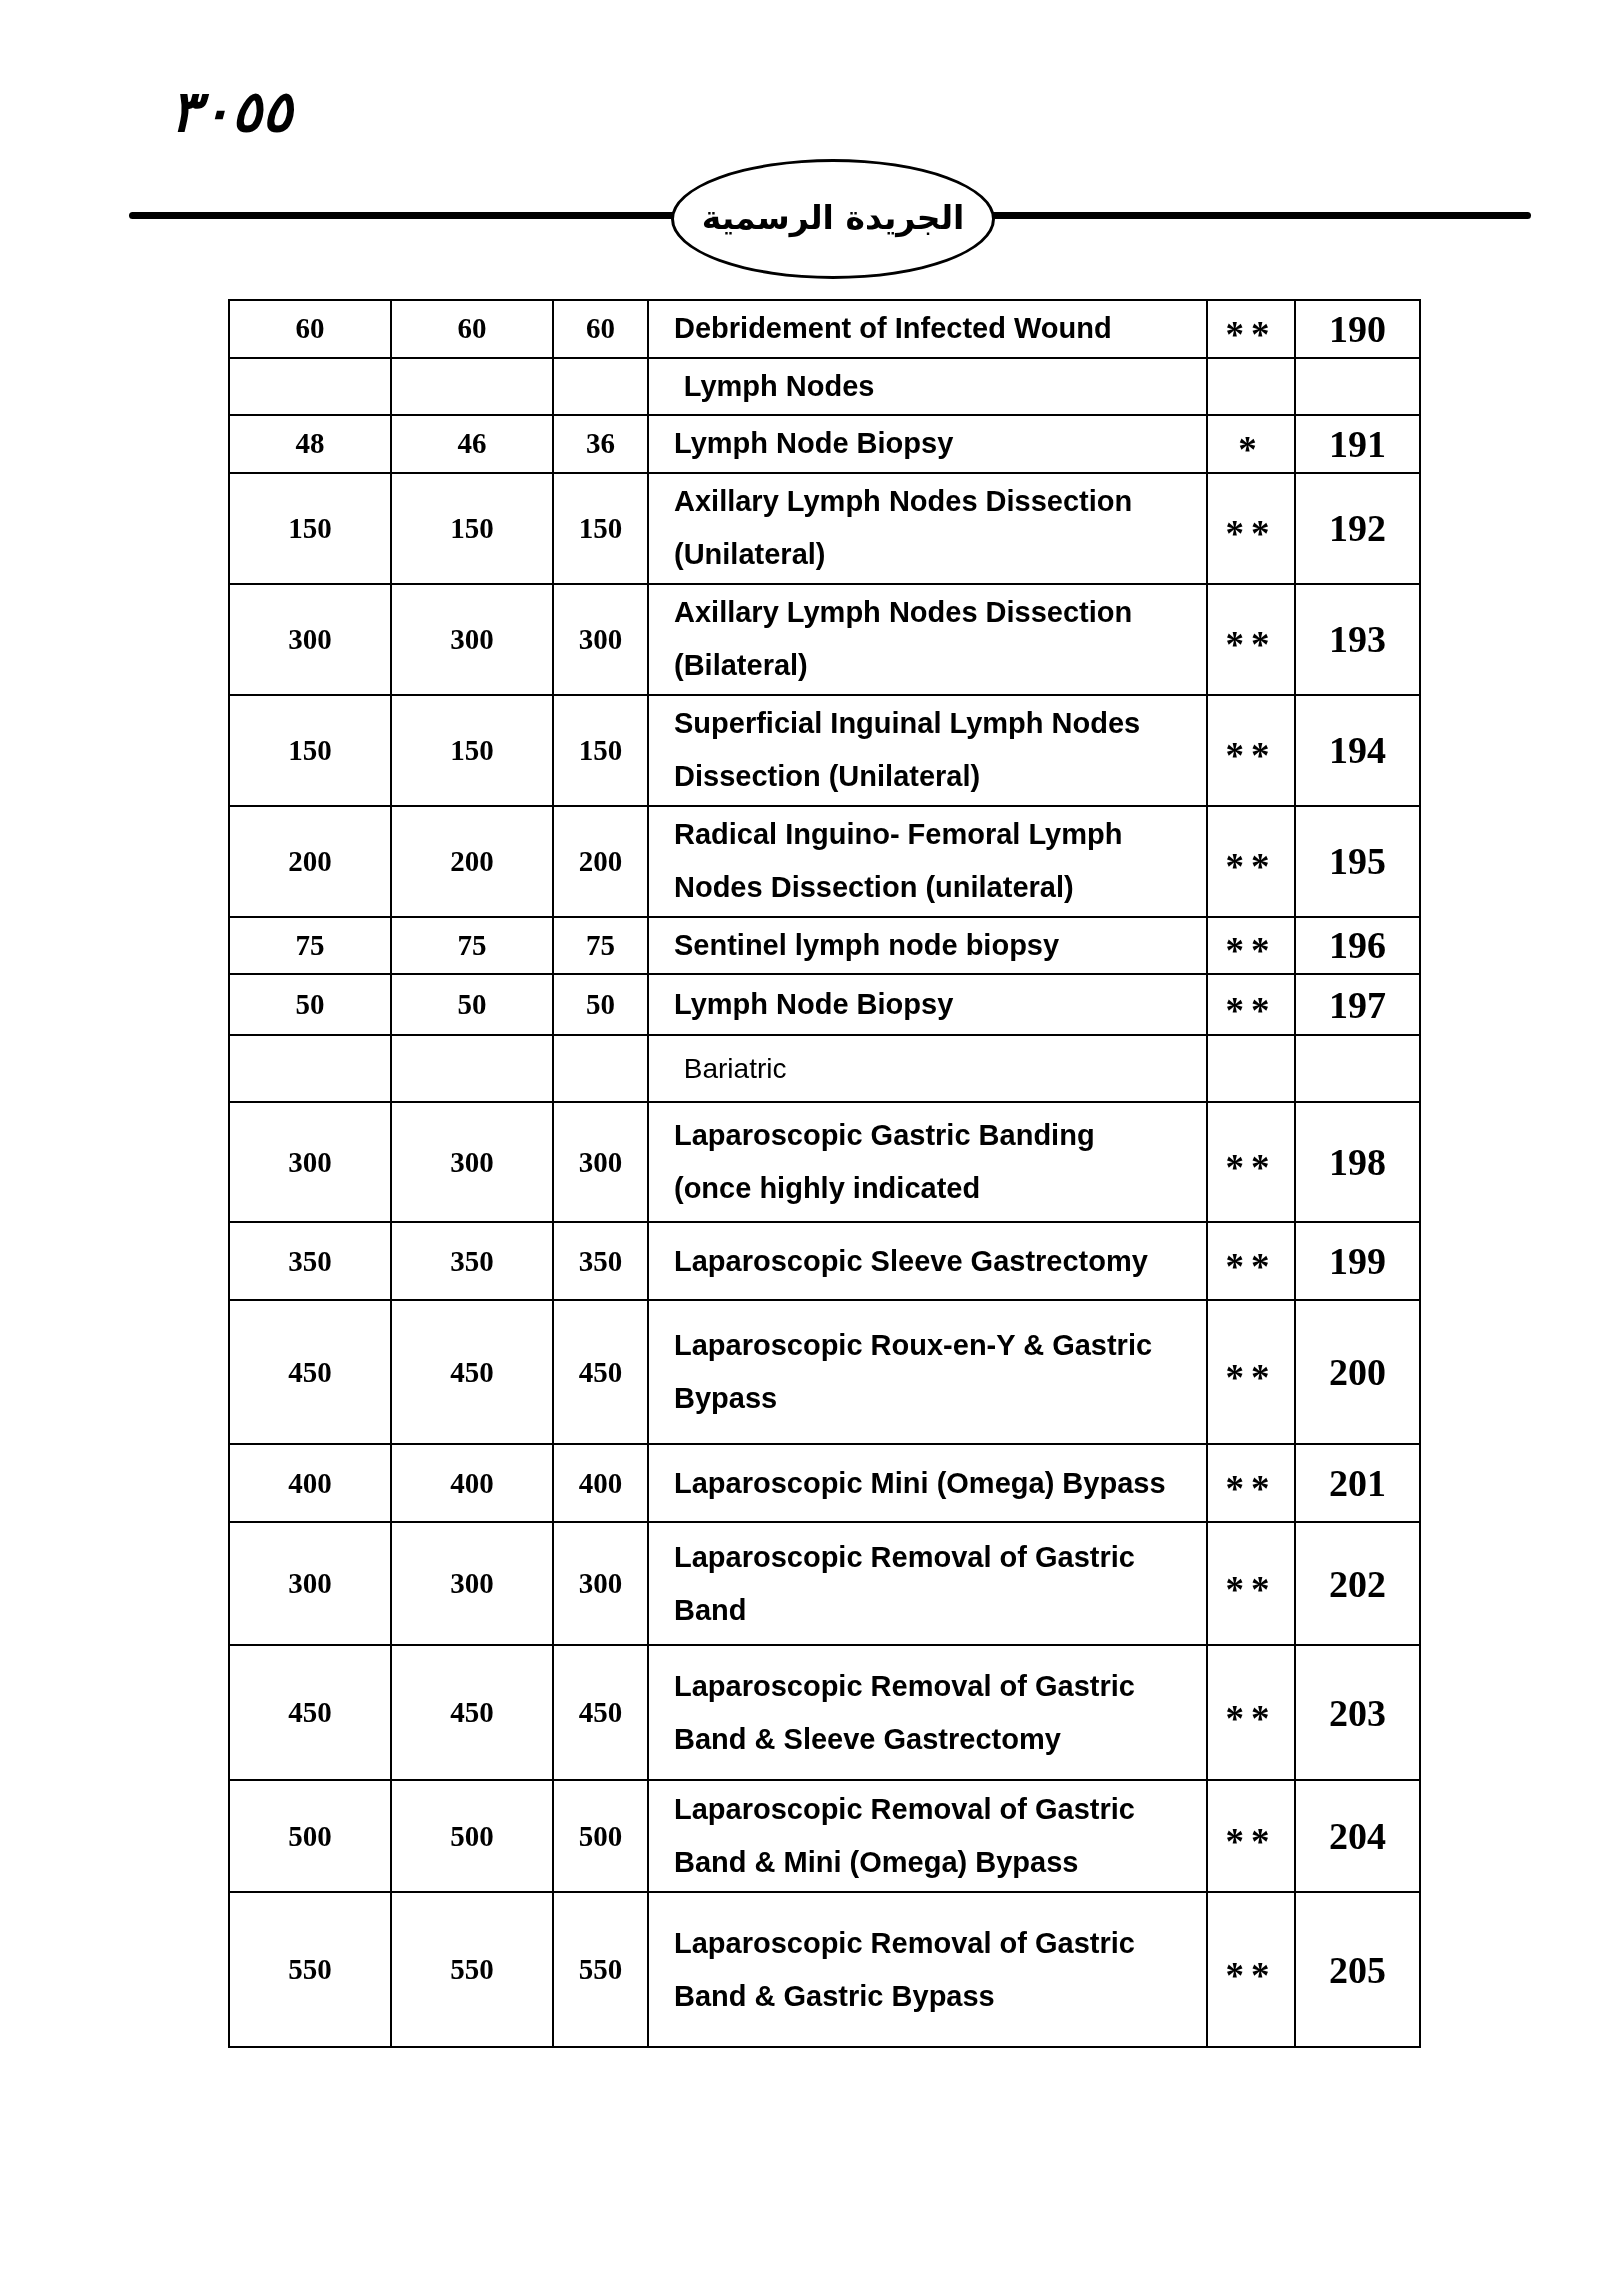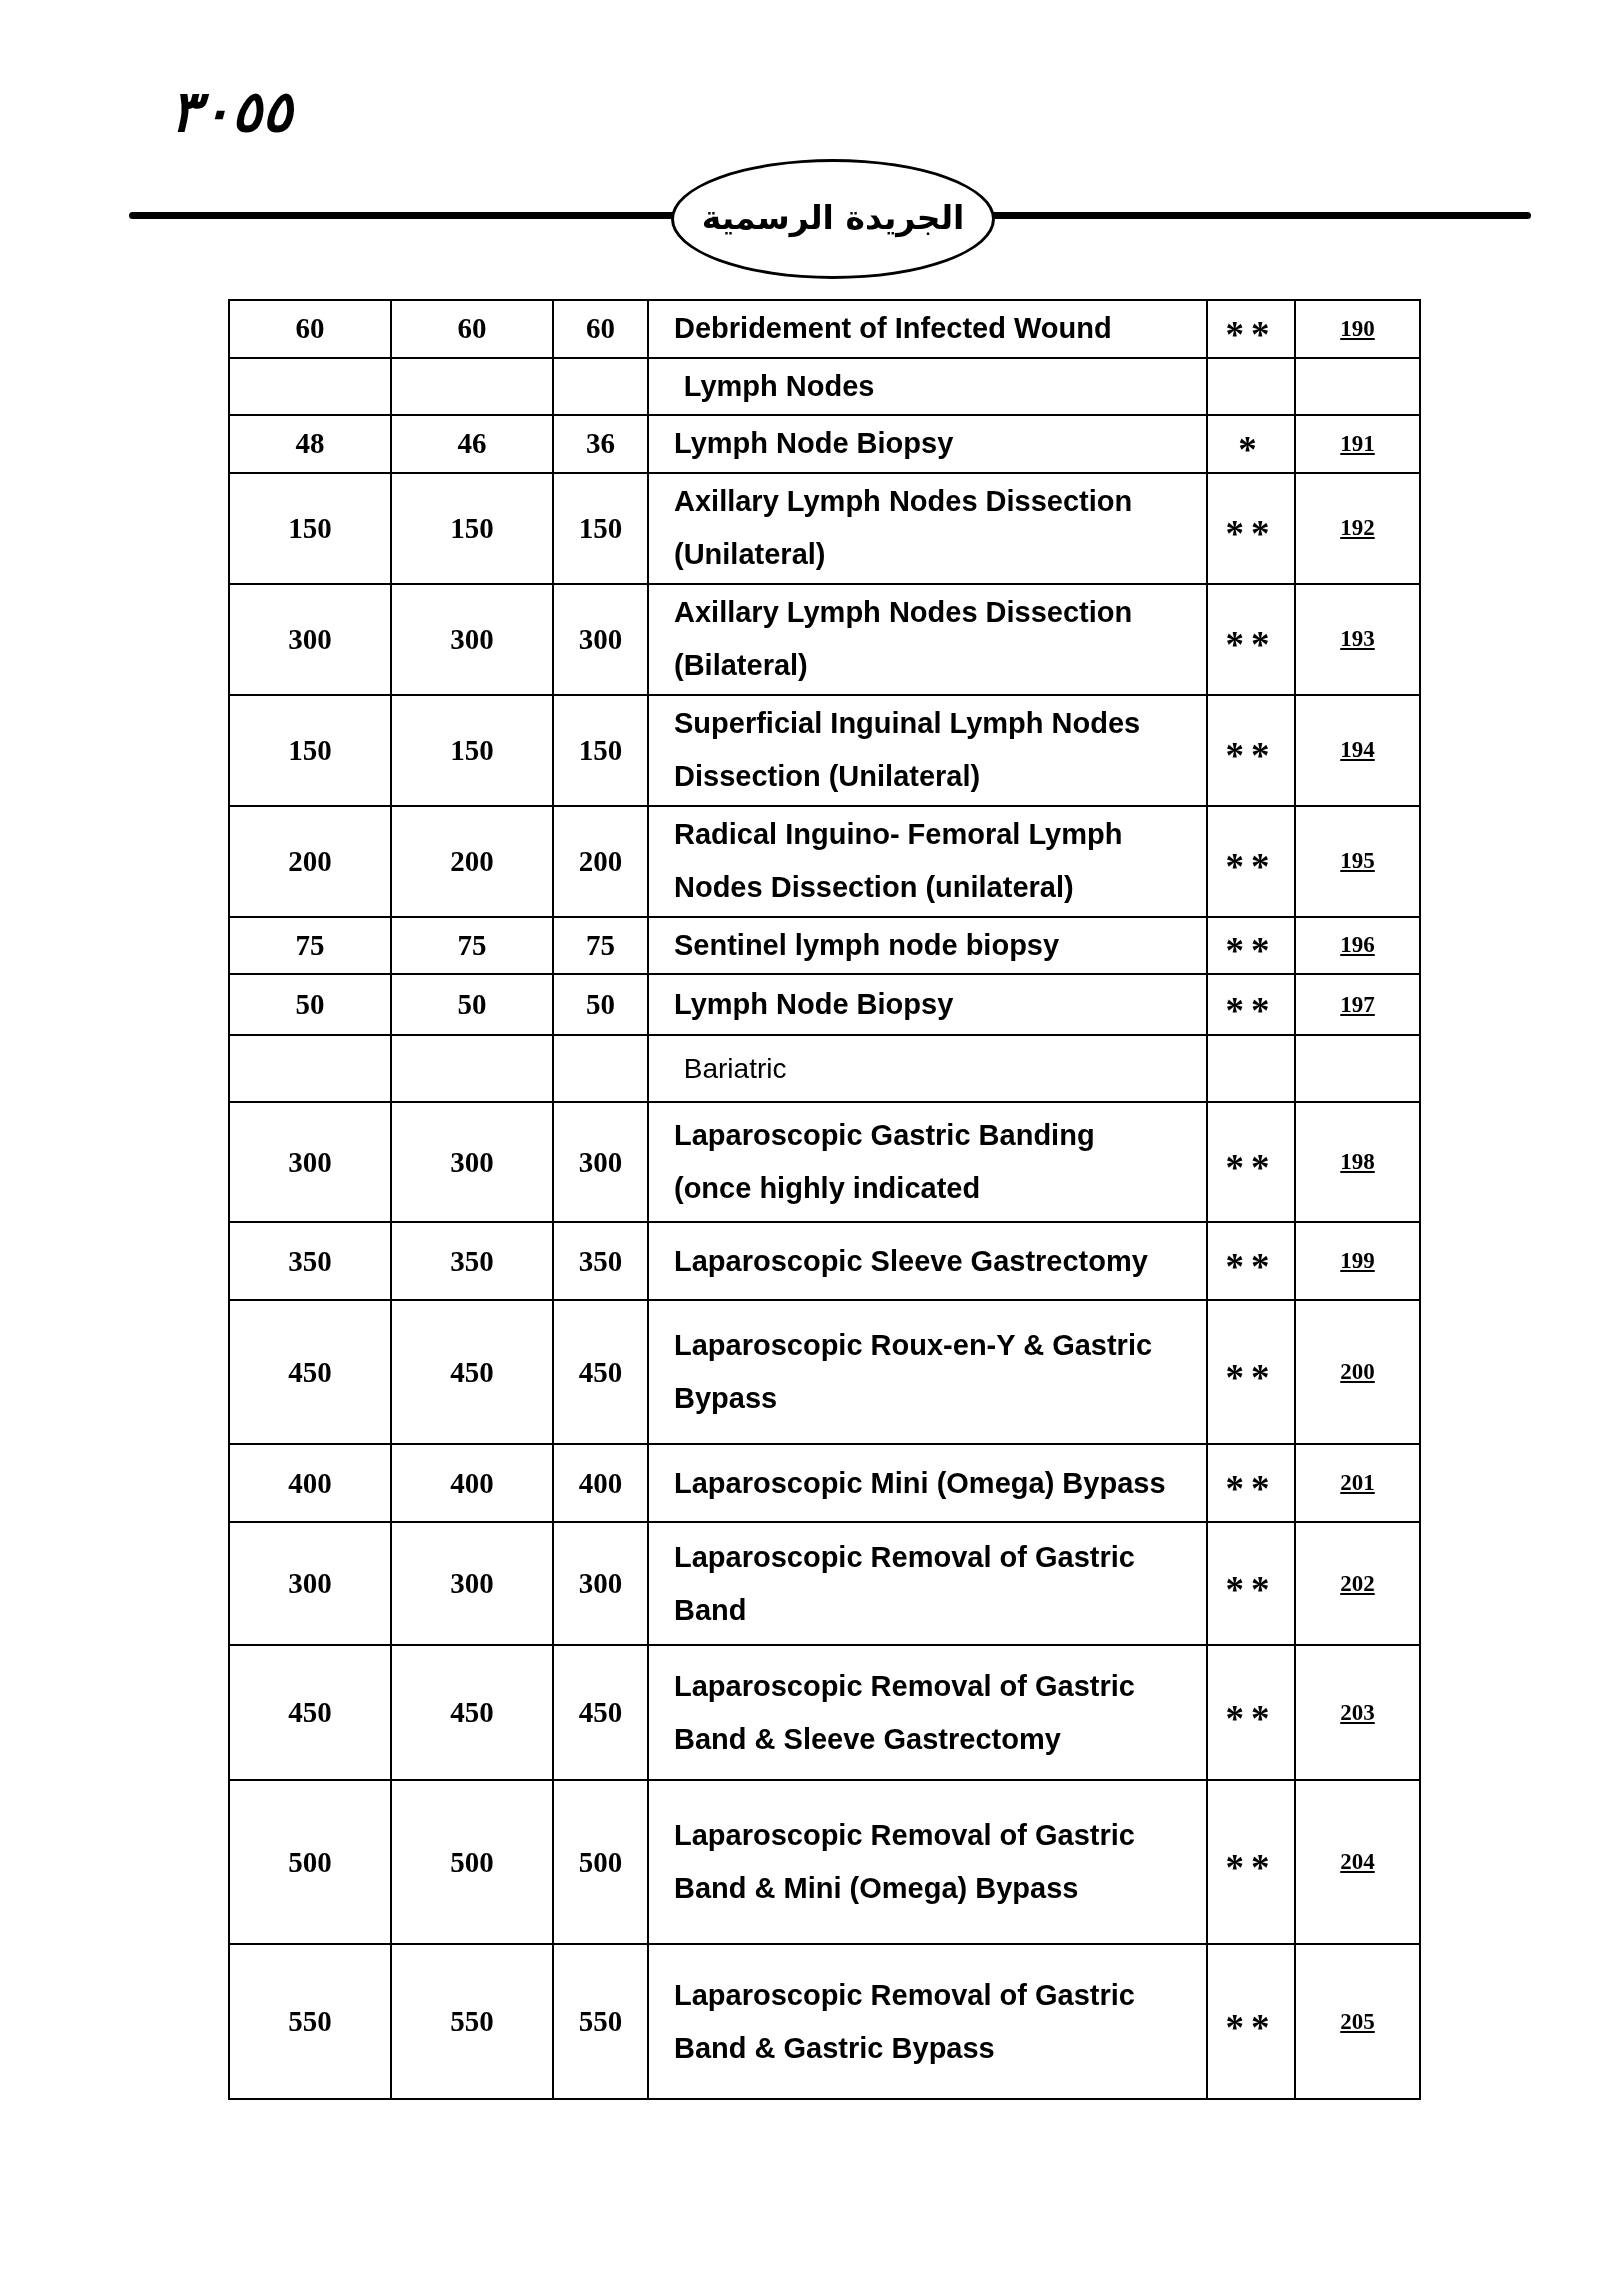--- a/index.html
+++ b/index.html
@@ -99,23 +99,22 @@
     font-family: "Liberation Serif", serif;
     font-weight: 700;
     font-size: 37px;
     letter-spacing: 6.9px;
     text-align: center;
     padding-top: 11.8px; 
   }
   td.code-cell {
     font-family: "Liberation Serif", serif;
     font-weight: 700;
-    font-size: 23px;
+    font-size: 38px;
     text-align: center;
-    text-decoration: underline;
   }
   
   tr.section-bold td.desc-cell .desc-line {
     font-weight: 700;
     font-size: 29px;
     padding-left: 9.8px;
   }
   tr.section-regular td.desc-cell .desc-line {
     font-weight: 400;
     font-size: 28px;
@@ -306,21 +305,21 @@
       <td class="num-cell">450</td>
       <td class="num-cell">450</td>
       <td class="num-cell">450</td>
       <td class="desc-cell">
             <div class="desc-line">Laparoscopic Removal of Gastric</div>
             <div class="desc-line">Band &amp; Sleeve Gastrectomy</div>
           </td>
       <td class="mark-cell">**</td>
       <td class="code-cell">203</td>
     </tr>
-        <tr style="height: 164px;">
+        <tr style="height: 112px;">
       <td class="num-cell">500</td>
       <td class="num-cell">500</td>
       <td class="num-cell">500</td>
       <td class="desc-cell">
             <div class="desc-line">Laparoscopic Removal of Gastric</div>
             <div class="desc-line">Band &amp; Mini (Omega) Bypass</div>
           </td>
       <td class="mark-cell">**</td>
       <td class="code-cell">204</td>
     </tr>

